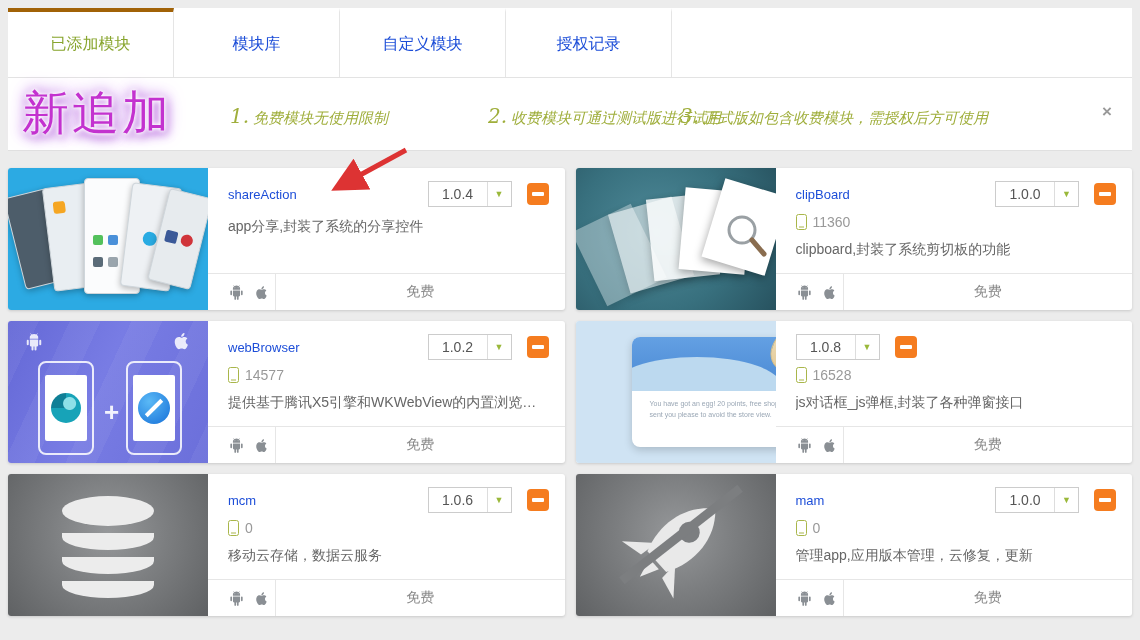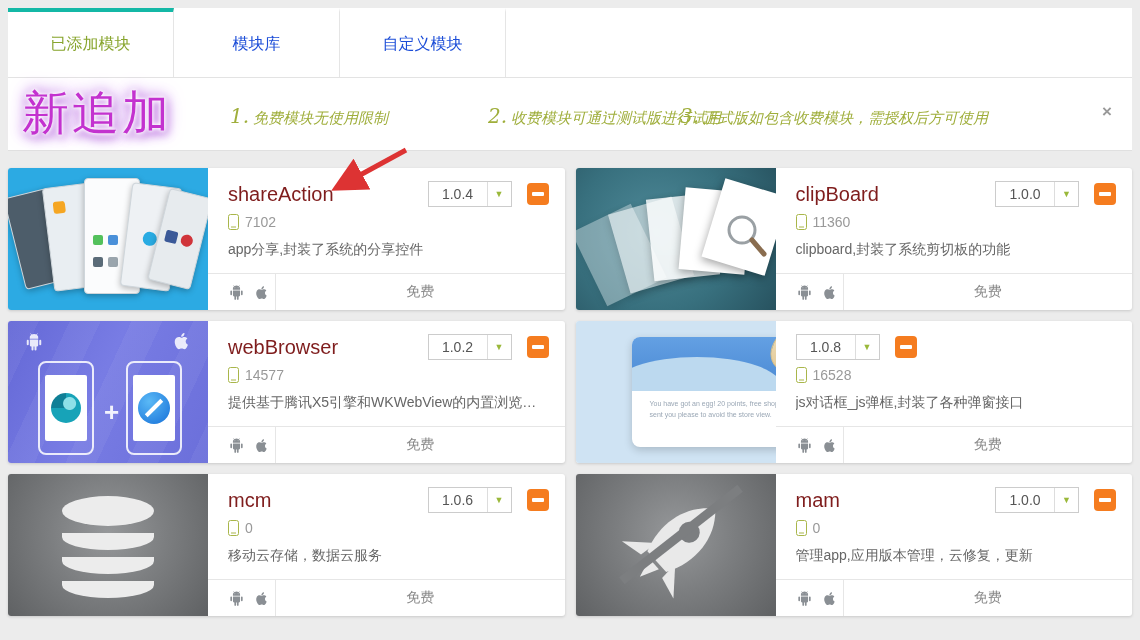--- a/index.html
+++ b/index.html
@@ -9,21 +9,21 @@
     font-family:"Liberation Sans","DejaVu Sans",sans-serif;
     position:relative; overflow:hidden;
   }
 
   
   .tabbar { position:absolute; left:8px; top:8px; right:8px; height:70px;
     background:#fff; display:flex; border-bottom:1px solid #e3e3e3; }
   .tab { width:166px; display:flex; align-items:center; justify-content:center;
     font-size:16px; color:#1d4ed8; border-right:1px solid #e5e5e5;
     border-top:4px solid transparent; cursor:pointer; }
-  .tab.active { border-top:4px solid #14b8a6; color:#88a52e; }
+  .tab.active { border-top:4px solid #a16207; color:#88a52e; }
   .tab-fill { flex:1; }
 
   
   .banner { position:absolute; left:8px; top:78px; right:8px; height:73px;
     background:#fff; border-bottom:1px solid #e0e0e0; }
   .hl-text { position:absolute; left:14px; top:4px; font-size:47px; font-weight:normal;
     letter-spacing:3px; color:#c332cf;
     text-shadow:0 0 3px #fff,0 0 5px #fff,0 0 7px #fff,
       0 0 13px #c77ae8,0 0 18px #b05fe0,2px 4px 10px #a94fd8; }
   .note { position:absolute; top:26px; font-style:italic; color:#9fae3b; font-size:15px; white-space:nowrap; }
@@ -33,21 +33,21 @@
     font-weight:bold; cursor:pointer; line-height:1; }
 
   
   .grid { position:absolute; left:8px; top:168px; right:8px;
     display:grid; grid-template-columns:1fr 1fr; gap:11px; }
   .card { height:142px; background:#fff; border-radius:3px; overflow:hidden;
     display:flex; box-shadow:0 1px 3px rgba(0,0,0,.15); }
   .cimg { width:200px; flex:none; position:relative; overflow:hidden; }
   .cbody { flex:1; display:flex; flex-direction:column; padding:13px 16px 0 20px; min-width:0; }
   .chead { display:flex; align-items:center; }
-  .ctitle { font-size:20px; color:#7f1d1d; flex:1; white-space:nowrap; }
+  .ctitle { font-size:13px; color:#1d4ed8; flex:1; white-space:nowrap; }
   .ver { display:flex; border:1px solid #ccc; height:26px; background:#fff; flex:none; }
   .ver-val { width:58px; text-align:center; line-height:24px; font-size:14px; color:#555; }
   .ver-caret { width:24px; border-left:1px solid #ddd; color:#9ab83a; font-size:9px;
     line-height:24px; text-align:center; cursor:pointer; }
   .minus-btn { width:22px; height:22px; background:#f57c1f; border-radius:4px;
     margin-left:15px; position:relative; cursor:pointer; flex:none; }
   .minus-bar { position:absolute; left:5px; top:9px; width:12px; height:4px;
     background:#fff; border-radius:1px; }
   .count-row { margin-top:7px; display:flex; align-items:center; gap:6px;
     color:#999; font-size:14px; }
@@ -138,20 +138,23 @@
 <div class="tabbar">
   <div class="tab active">
       <span>已添加模块</span>
     </div>
   <div class="tab">
       <span>模块库</span>
     </div>
   <div class="tab">
       <span>自定义模块</span>
     </div>
+  <div class="tab">
+      <span>授权记录</span>
+    </div>
   <div class="tab-fill"></div>
 </div>
 
 <div class="banner">
   <div class="hl-text">新追加</div>
   <div class="note note1"><span class="num">1.</span><span>免费模块无使用限制</span></div>
   <div class="note note2"><span class="num">2.</span><span>收费模块可通过测试版进行试用</span></div>
   <div class="note note3"><span class="num">3.</span><span>正式版如包含收费模块，需授权后方可使用</span></div>
   <div class="banner-close">×</div>
 </div>
@@ -181,27 +184,20 @@
     <div class="cbody">
       <div class="chead">
         <div class="ctitle">shareAction</div>
         <div class="ver">
           <span class="ver-val">1.0.4</span>
           <span class="ver-caret">▼</span>
         </div>
         <div class="minus-btn">
             <span class="minus-bar"></span>
           </div>
-      </div>
-      <div class="count-row">
-        <svg width="11" height="16" viewBox="0 0 11 16">
-            <rect x="0.5" y="0.5" width="10" height="15" rx="2" fill="none" stroke="#a9b64a"></rect>
-            <line x1="3" y1="13" x2="8" y2="13" stroke="#a9b64a"></line>
-          </svg>
-        <span>7102</span>
       </div>
       <div class="desc">app分享,封装了系统的分享控件</div>
       <div class="cfoot">
         <div class="plat">
           <svg width="17" height="19" viewBox="0 0 24 24">
               <path fill="#8a8f94" d="M7 9h10v7a1.5 1.5 0 0 1-1.5 1.5h-.5V21a1.2 1.2 0 0 1-2.4 0v-3.5h-1.2V21a1.2 1.2 0 0 1-2.4 0v-3.5h-.5A1.5 1.5 0 0 1 7 16V9zm-2.5.2a1.2 1.2 0 0 1 1.2 1.2v4.2a1.2 1.2 0 0 1-2.4 0v-4.2a1.2 1.2 0 0 1 1.2-1.2zm15 0a1.2 1.2 0 0 1 1.2 1.2v4.2a1.2 1.2 0 0 1-2.4 0v-4.2a1.2 1.2 0 0 1 1.2-1.2zM15.5 3.3l1-1.5-.5-.3-1 1.6a6 6 0 0 0-5.9 0L8 1.5l-.5.3 1 1.5A5 5 0 0 0 6.9 8h10.2a5 5 0 0 0-1.6-4.7zM9.8 6a.6.6 0 1 1 0-1.2.6.6 0 0 1 0 1.2zm4.4 0a.6.6 0 1 1 0-1.2.6.6 0 0 1 0 1.2z"></path>
             </svg>
           <svg width="16" height="19" viewBox="0 0 24 24">
               <path fill="#8a8f94" d="M16.4 12.7c0-2.4 2-3.6 2.1-3.7-1.1-1.7-2.9-1.9-3.5-1.9-1.5-.2-2.9.9-3.7.9-.8 0-1.9-.9-3.2-.8-1.6 0-3.1 1-4 2.4-1.7 3-.4 7.4 1.2 9.8.8 1.2 1.8 2.5 3.1 2.4 1.2 0 1.7-.8 3.2-.8s1.9.8 3.2.8c1.3 0 2.2-1.2 3-2.4.9-1.4 1.3-2.7 1.3-2.8-.1 0-2.6-1-2.7-3.9zM14 5.6c.7-.8 1.1-1.9 1-3.1-1 0-2.2.7-2.9 1.5-.6.7-1.2 1.9-1 3 1.1.1 2.2-.6 2.9-1.4z"></path>
             </svg>

